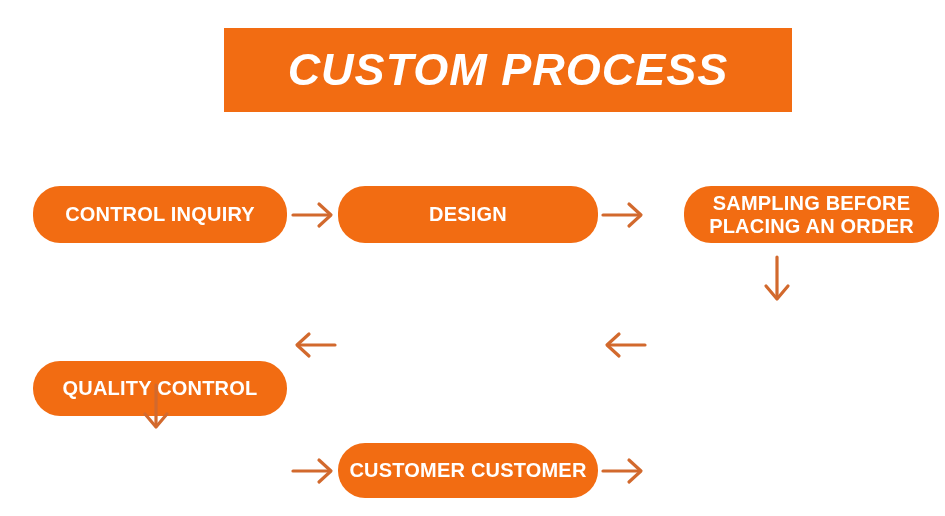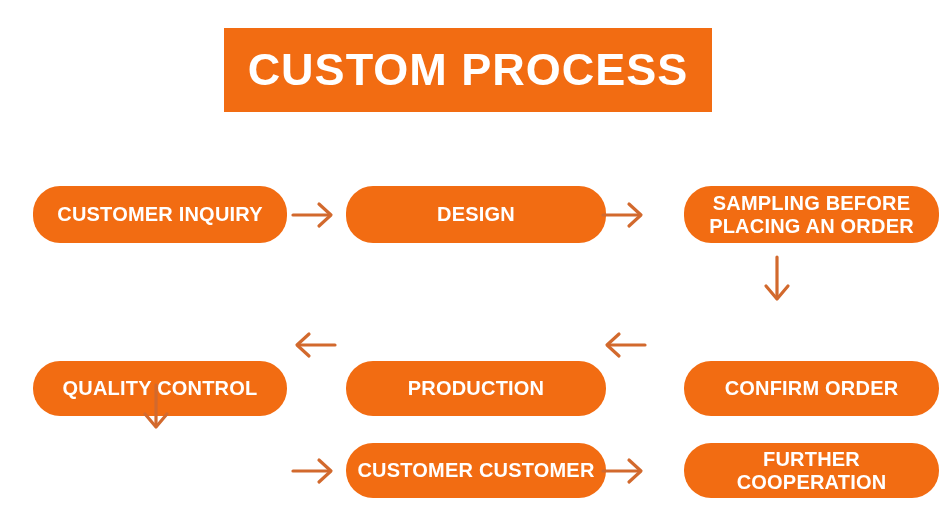--- a/index.html
+++ b/index.html
@@ -12,51 +12,52 @@
     width: 945px;
     height: 516px;
     background: #ffffff;
     font-family: "Liberation Sans", "DejaVu Sans", sans-serif;
     overflow: hidden;
   }
   .banner {
     position: absolute;
     left: 224px;
     top: 28px;
-    width: 488px;
+    width: 568px;
     height: 84px;
     background: #F26C12;
     color: #ffffff;
     font-size: 45px;
     font-weight: 700;
     letter-spacing: 1px;
     display: flex;
     align-items: center;
     justify-content: center;
     text-align: center;
+    font-style: italic;
   }
   .node {
     position: absolute;
     background: #F26C12;
     color: #ffffff;
     font-size: 20px;
     font-weight: 700;
     letter-spacing: 0.2px;
     line-height: 1.12;
     border-radius: 27px;
     display: flex;
     align-items: center;
     justify-content: center;
     text-align: center;
     padding: 0 8px;
     box-sizing: border-box;
   }
   
   .c1 { left: 33px;  width: 254px; }
-  .c2 { left: 346px; width: 260px; }
+  .c2 { left: 338px; width: 260px; }
   .c3 { left: 684px; width: 255px; }
   
   .r1 { top: 186px; height: 57px; }
   .r2 { top: 317px; height: 55px; margin-top: 44px; }
   .r3 { top: 443px; height: 55px; }
 
   .arrow {
     position: absolute;
     display: block;
   }
@@ -77,21 +78,21 @@
     stroke-linejoin: round;
   }
 </style>
 </head>
 <body>
 
 <div class="canvas">
 
   <div class="banner">CUSTOM PROCESS</div>
 
-  <div class="node r1 c1">CUSTOMER INQUIRY</div>
+  <div class="node r1 c1">CONTROL INQUIRY</div>
 
   <span class="arrow a-r1g1">
     <svg width="46" height="32" viewBox="0 0 46 32">
       <path d="M2,16 L38,16"></path>
       <path d="M28,5 L40,16 L28,27"></path>
     </svg>
   </span>
 
   <div class="node r1 c2">DESIGN</div>
 
@@ -113,30 +114,28 @@
 
   <div class="node r2 c1">QUALITY CONTROL</div>
 
   <span class="arrow a-r2g1">
     <svg width="46" height="32" viewBox="0 0 46 32">
       <path d="M44,16 L8,16"></path>
       <path d="M18,5 L6,16 L18,27"></path>
     </svg>
   </span>
 
-  <div class="node r2 c2">PRODUCTION</div>
 
   <span class="arrow a-r2g2">
     <svg width="46" height="32" viewBox="0 0 46 32">
       <path d="M44,16 L8,16"></path>
       <path d="M18,5 L6,16 L18,27"></path>
     </svg>
   </span>
 
-  <div class="node r2 c3">CONFIRM ORDER</div>
 
   <span class="arrow a-down2">
     <svg width="32" height="50" viewBox="0 0 32 50">
       <path d="M16,2 L16,42"></path>
       <path d="M5,31 L16,44 L27,31"></path>
     </svg>
   </span>
 
 
   <span class="arrow a-r3g1">
@@ -148,15 +147,14 @@
 
   <div class="node r3 c2">CUSTOMER CUSTOMER</div>
 
   <span class="arrow a-r3g2">
     <svg width="46" height="32" viewBox="0 0 46 32">
       <path d="M2,16 L38,16"></path>
       <path d="M28,5 L40,16 L28,27"></path>
     </svg>
   </span>
 
-  <div class="node r3 c3">FURTHER COOPERATION</div>
 
 </div>
 
 </body></html>

